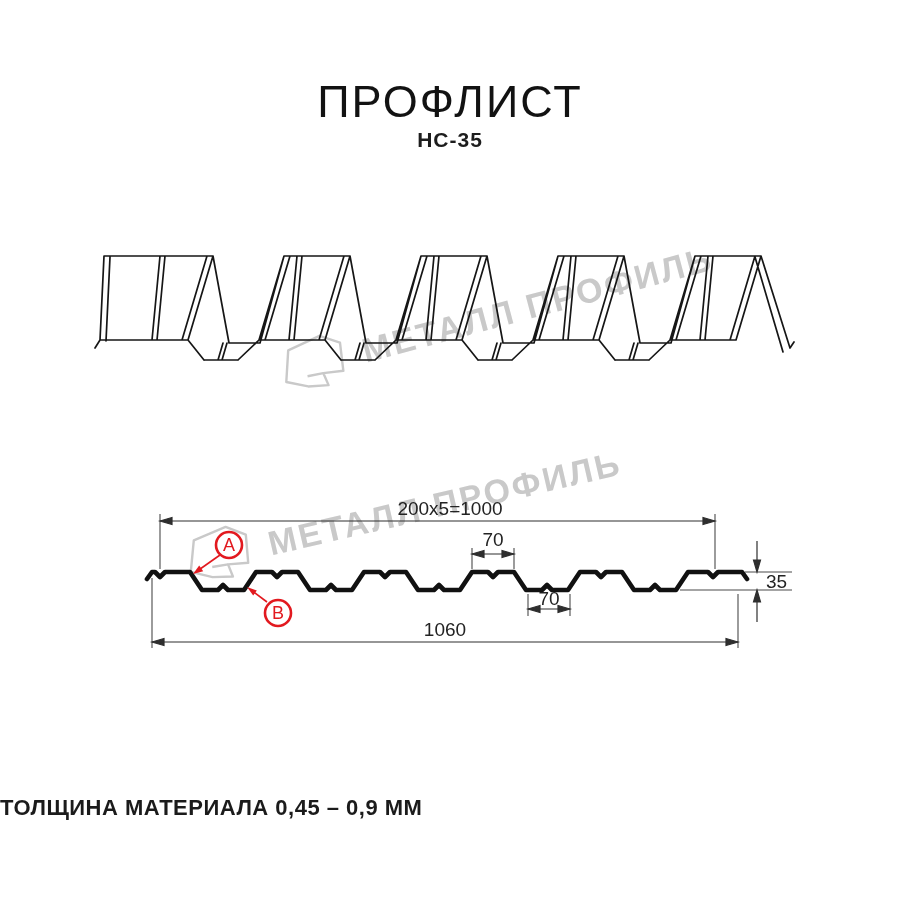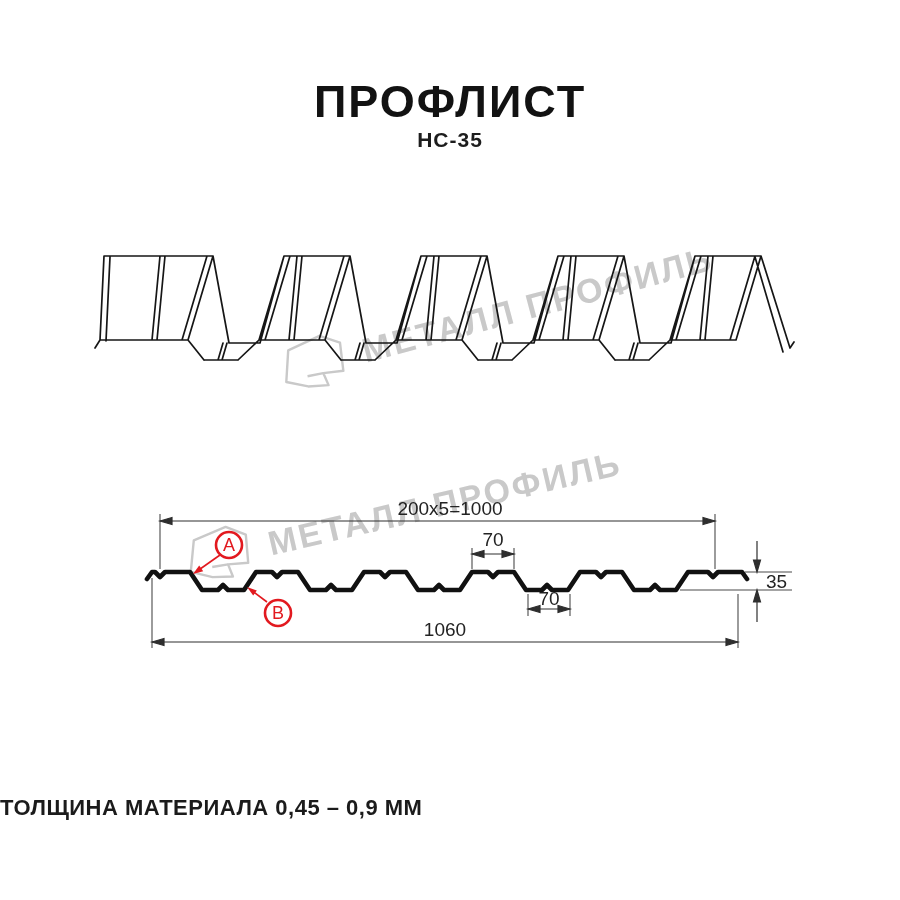--- a/index.html
+++ b/index.html
@@ -1,19 +1,19 @@
 <!DOCTYPE html>
 <html><head>
 <meta charset="utf-8">
 <style>
   html,body{margin:0;padding:0;background:#fff;}
   #page{position:relative;width:900px;height:900px;background:#fff;overflow:hidden;
         font-family:"Liberation Sans", sans-serif;}
   .title{position:absolute;top:76px;left:0;width:900px;text-align:center;
-         font-size:45px;font-weight:700;letter-spacing:2px;color:#121212;}
+         font-size:45px;font-weight:400;letter-spacing:2px;color:#121212;}
   .subtitle{position:absolute;top:128px;left:0;width:900px;text-align:center;
          font-size:21px;font-weight:700;letter-spacing:1px;color:#1d1d1d;}
   .footer{position:absolute;top:795px;left:0;width:900px;text-align:left;
          font-size:22px;font-weight:700;letter-spacing:0.5px;color:#1b1b1b;}
   svg{position:absolute;top:0;left:0;}
   text.dim{font-family:"Liberation Sans", sans-serif;font-size:19px;fill:#232323;}
   text.wm{font-family:"Liberation Sans", sans-serif;font-size:34px;font-weight:700;
           letter-spacing:2.5px;fill:#c9c9c9;}
   text.red{font-family:"Liberation Sans", sans-serif;font-size:18px;fill:#e2191f;}
 </style>

